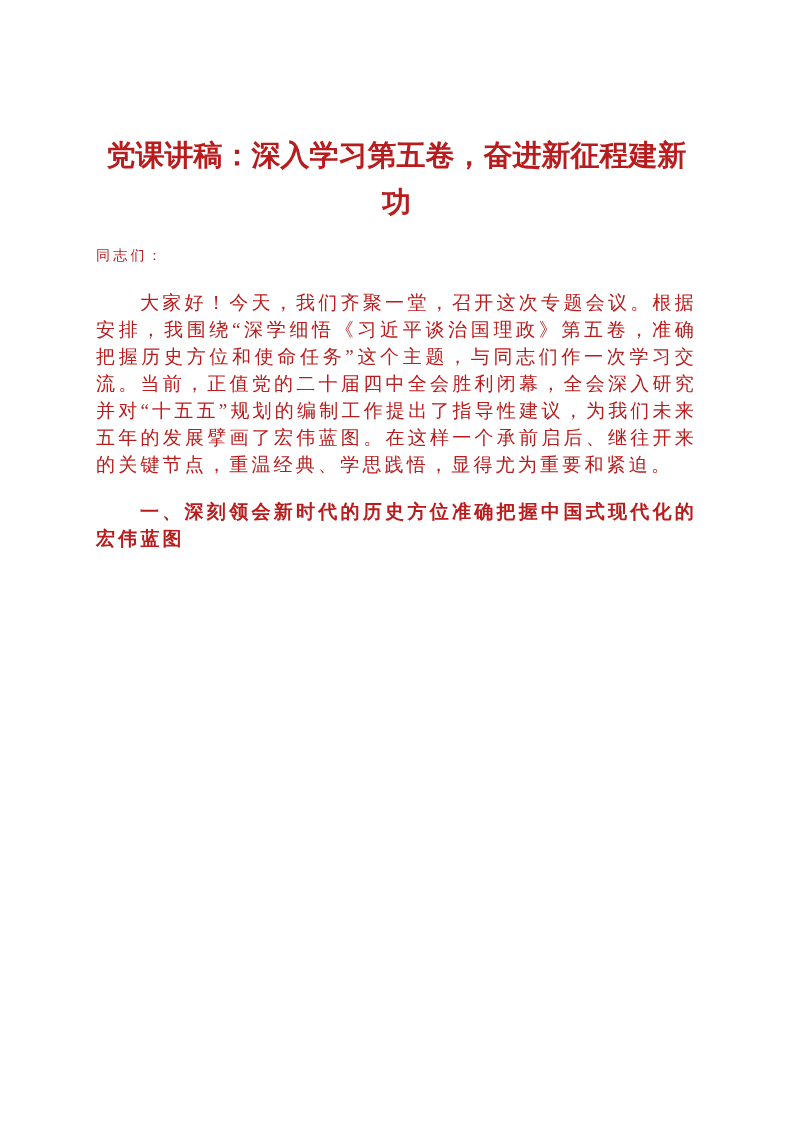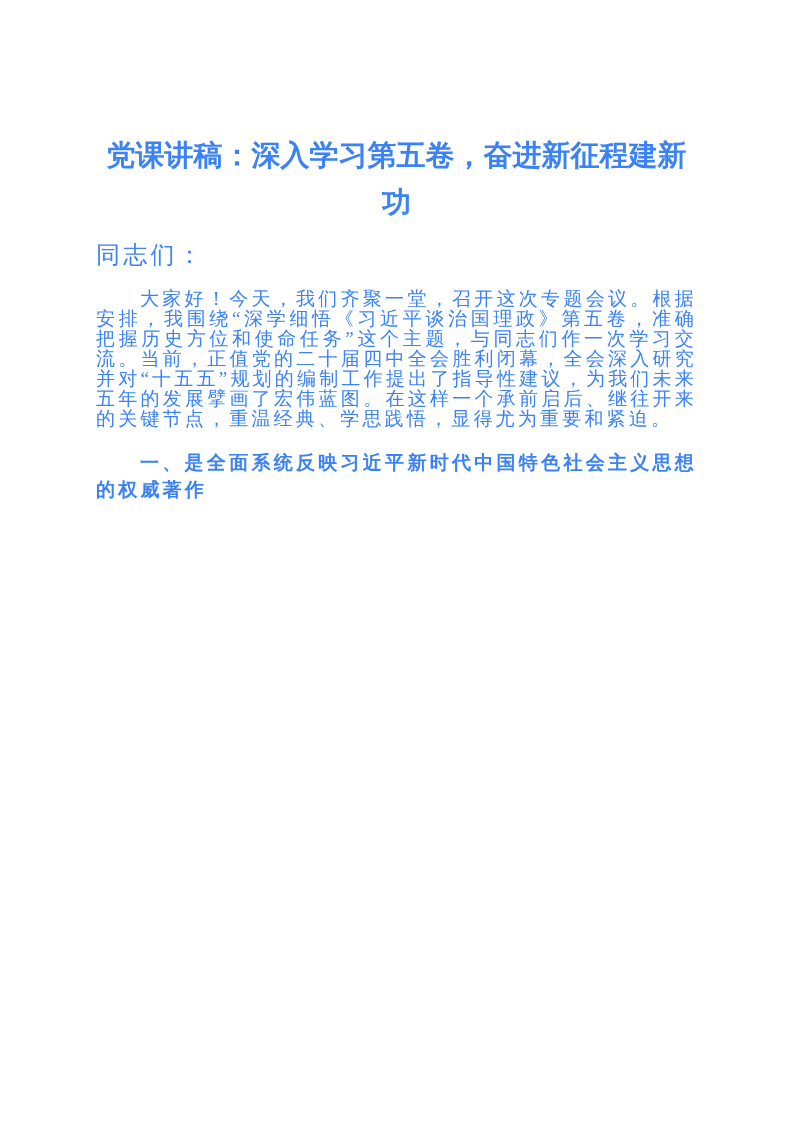--- a/index.html
+++ b/index.html
@@ -6,42 +6,42 @@
     margin: 0;
     padding: 0;
     background: #ffffff;
   }
   .page {
     position: relative;
     width: 793px;
     height: 1121px;
     box-sizing: border-box;
     background: #ffffff;
-    color: #3b82f6;
+    color: #b91c1c;
     padding: 132px 96px 0 96px;
     overflow: hidden;
     font-family: "Liberation Serif", "DejaVu Serif", serif;
   }
   .doc-title {
     font-size: 29px;
     font-weight: bold;
     line-height: 47px;
     text-align: center;
     letter-spacing: 0;
     margin: 0 0 4px 0;
   }
   .salutation {
-    font-size: 24px;
+    font-size: 14px;
     line-height: 27px;
     letter-spacing: 3.2px;
     margin: 16px 0 20px 0;
   }
   .para {
     font-size: 19px;
-    line-height: 20px;
+    line-height: 27px;
     letter-spacing: 3.2px;
     text-align: justify;
     text-indent: 44px;
     margin: 0 0 20px 0;
   }
   .section-heading {
     font-size: 19px;
     font-weight: bold;
     line-height: 27px;
     letter-spacing: 3.2px;
@@ -54,15 +54,15 @@
 <body>
 
 <div class="page">
   <h1 class="doc-title">党课讲稿：深入学习第五卷，奋进新征程建新功</h1>
 
   <p class="salutation">同志们：</p>
 
   <p class="para">大家好！今天，我们齐聚一堂，召开这次专题会议。根据安排，我围绕“深学细悟《习近平谈治国理政》第五卷，准确把握历史方位和使命任务”这个主题，与同志们作一次学习交流。当前，正值党的二十届四中全会胜利闭幕，全会深入研究并对“十五五”规划的编制工作提出了指导性建议，为我们未来五年的发展擘画了宏伟蓝图。在这样一个承前启后、继往开来的关键节点，重温经典、学思践悟，显得尤为重要和紧迫。</p>
 
 
-  <h2 class="section-heading">一、是全面系统反映习近平新时代中国特色社会主义思想的权威著作</h2>
+  <h2 class="section-heading">一、深刻领会新时代的历史方位准确把握中国式现代化的宏伟蓝图</h2>
 
 </div>
 
 </body></html>

